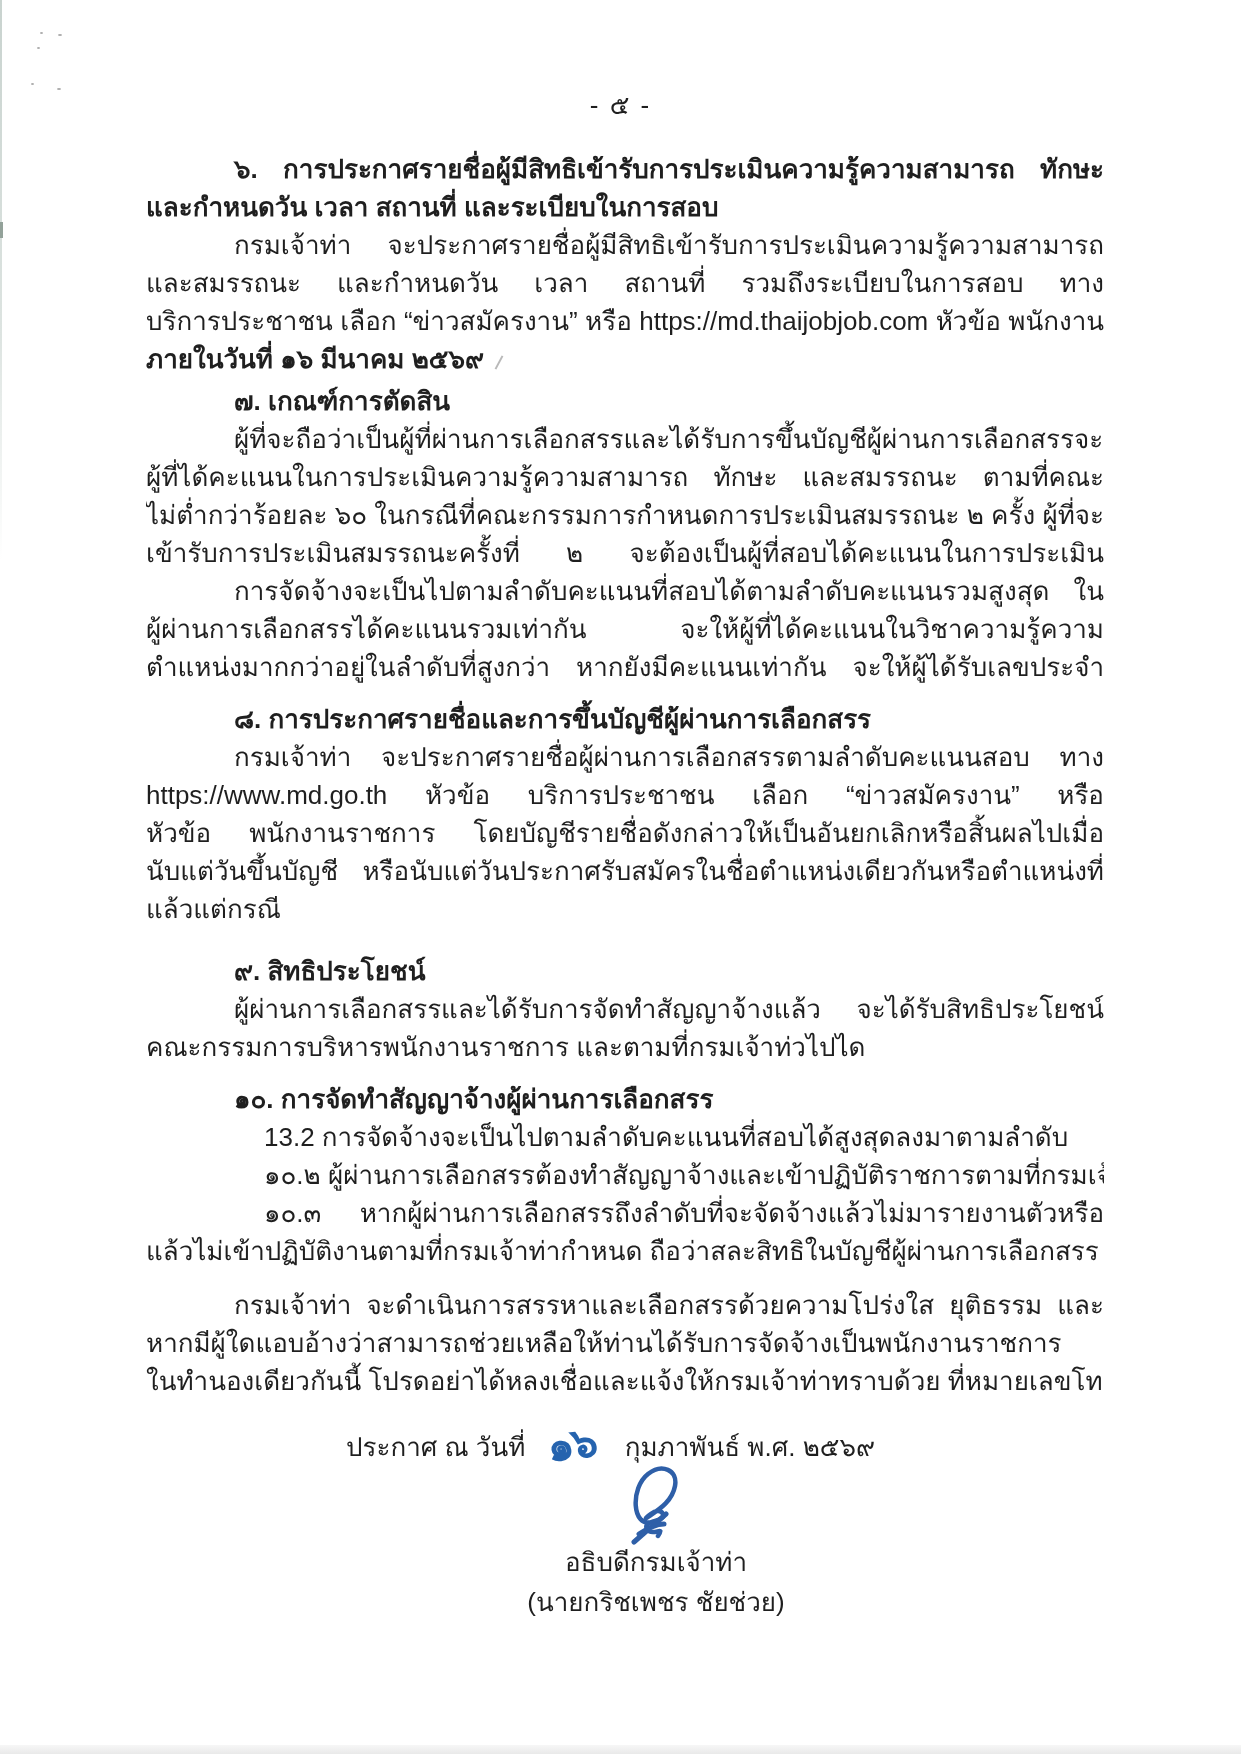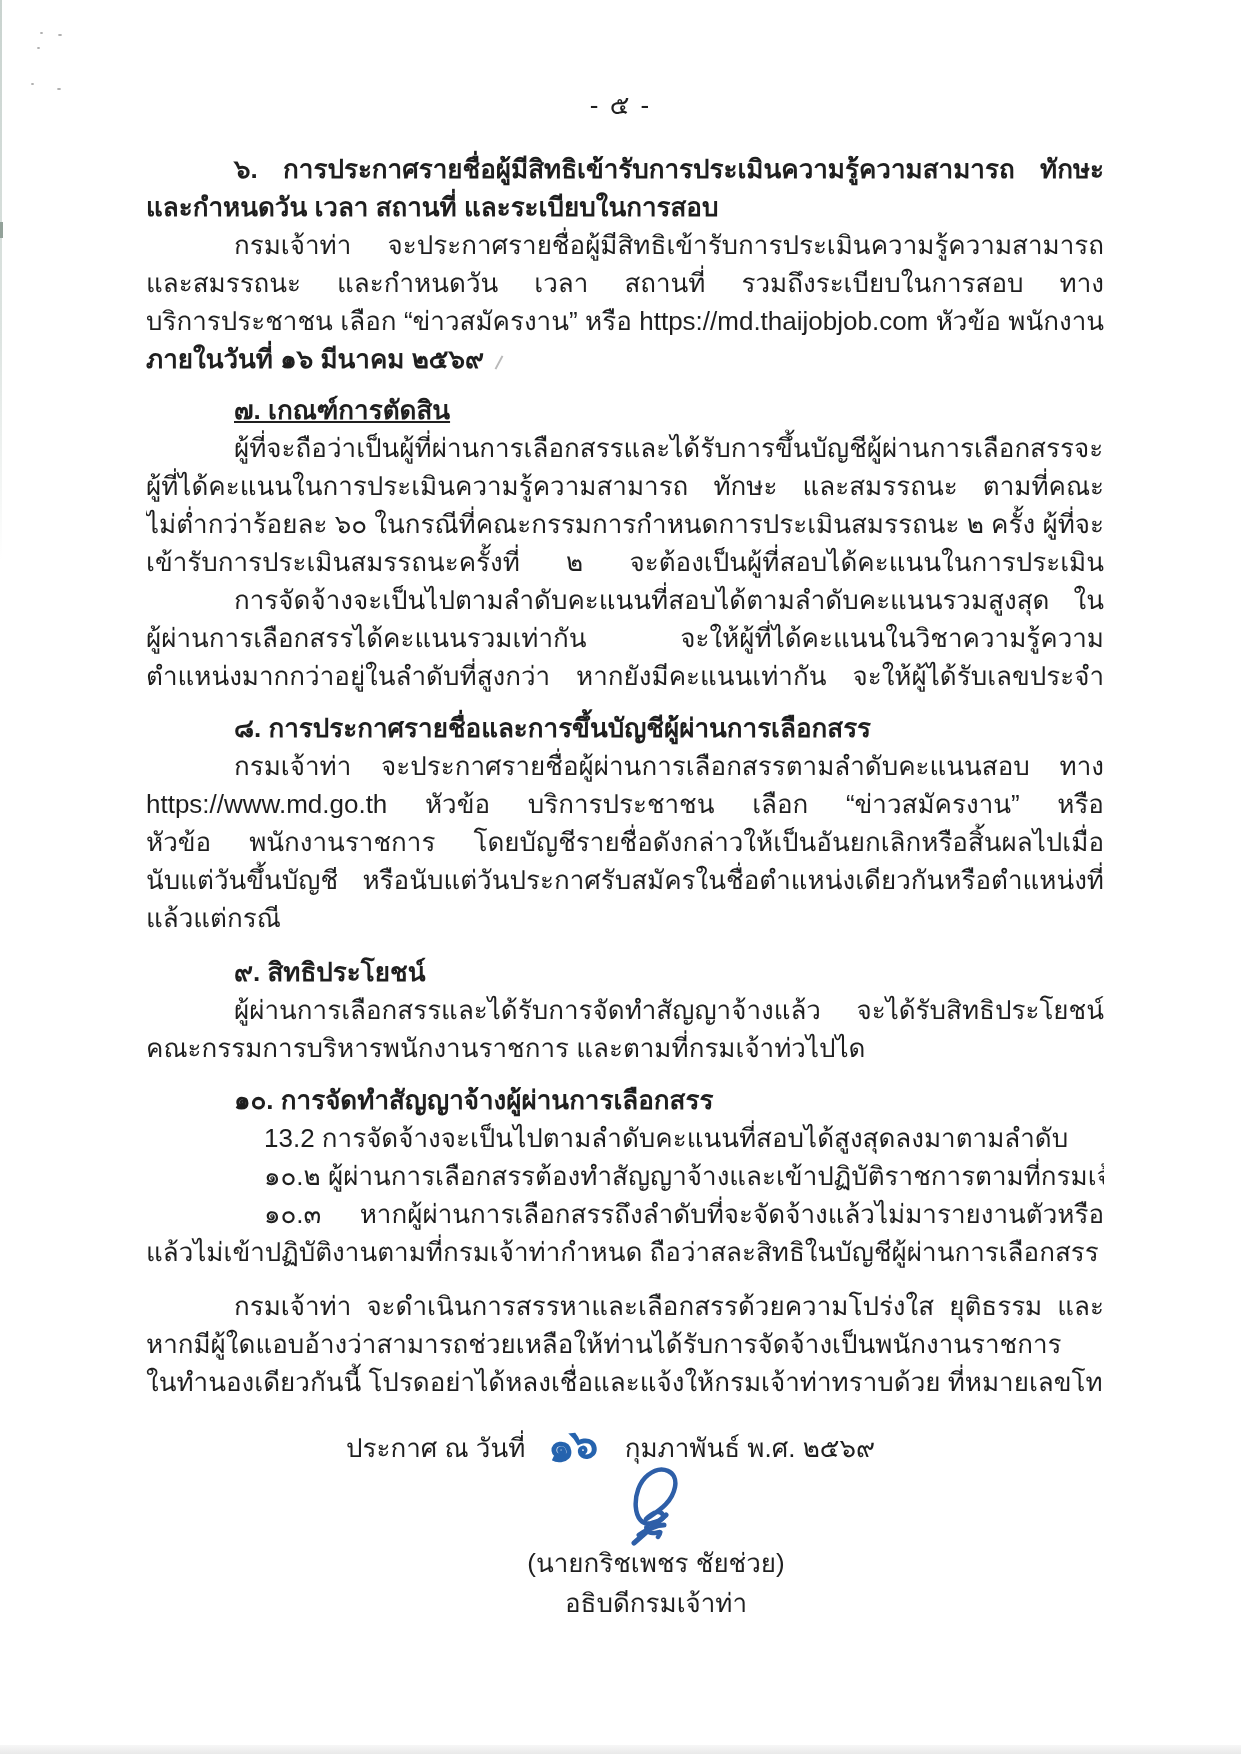--- a/index.html
+++ b/index.html
@@ -40,22 +40,22 @@
   .ln {
     height: 38px; line-height: 38px; font-size: 26px;
     white-space: nowrap; overflow: hidden;
   }
   .j { white-space: normal; text-align: justify; text-align-last: justify; }
   .b { font-weight: 700; }
   .ind1 { padding-left: 88px; }
   .ind1.j { padding-left: 0; text-indent: 88px; }
   .ind2 { padding-left: 118px; }
   .ind2.j { padding-left: 0; text-indent: 118px; }
-  .gap8  { margin-top: 16px; }
-  .gap12 { margin-top: 13px; text-decoration: underline; }
+  .gap8  { margin-top: 24px; }
+  .gap12 { margin-top: 4px; }
   .gap14 { margin-top: 14px; }
   .gap16 { margin-top: 16px; }
   .gap20 { margin-top: 20px; }
 
   .tick {
     display: inline-block; width: 0; height: 15px; margin-left: 14px;
     border-left: 2px solid #b9b9b9; transform: rotate(28deg); vertical-align: -2px;
   }
 
   .dateline { padding-left: 200px; height: 44px; line-height: 44px; font-size: 26px; white-space: nowrap; }
@@ -130,18 +130,18 @@
       <span>ประกาศ ณ วันที่</span><span class="handwritten">๑๖</span><span>กุมภาพันธ์ พ.ศ. ๒๕๖๙</span>
     </div>
 
     <div class="sign-block">
       <div class="sig-wrap">
         <svg width="100" height="84" viewBox="0 0 100 84" fill="none" xmlns="http://www.w3.org/2000/svg">
           <path d="M46 60 C 26 66, 24 26, 42 12 C 56 1, 72 8, 69 24 C 66 40, 52 48, 42 55 C 34 61, 52 42, 57 52 C 61 60, 36 58, 41 67 C 46 76, 60 62, 52 74" stroke-width="4.5" stroke-linecap="round" stroke-linejoin="round" stroke="#2e5fa8"></path>
           <path d="M28 80 L 60 52 M33 72 C 42 66, 52 62, 58 62" stroke-width="5" stroke-linecap="round" stroke="#2e5fa8"></path>
         </svg>
       </div>
+      <div class="ln40">อธิบดีกรมเจ้าท่า</div>
       <div class="ln40">(นายกริชเพชร ชัยช่วย)</div>
-      <div class="ln40">อธิบดีกรมเจ้าท่า</div>
     </div>
 
   </main>
 </div>
 
 </body></html>

